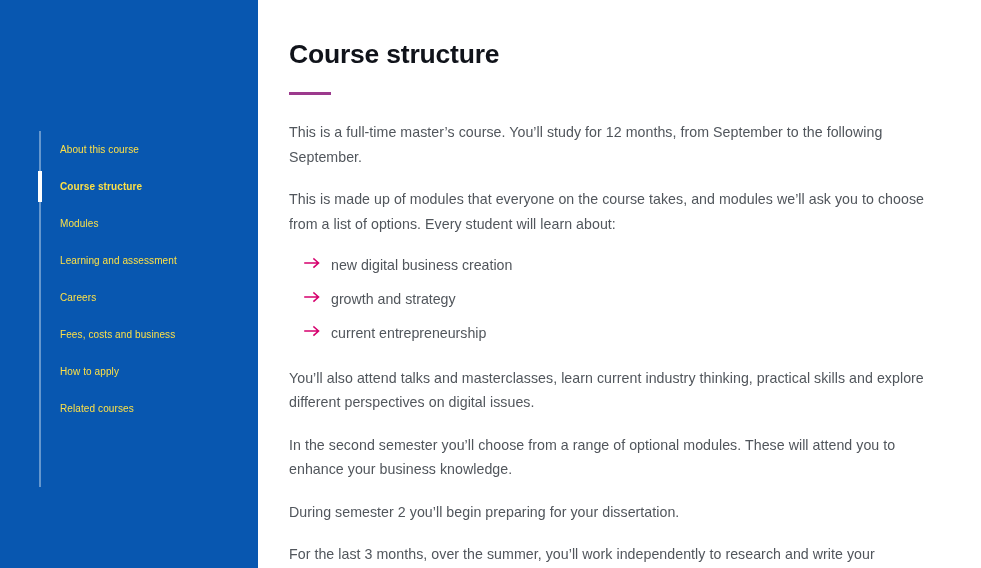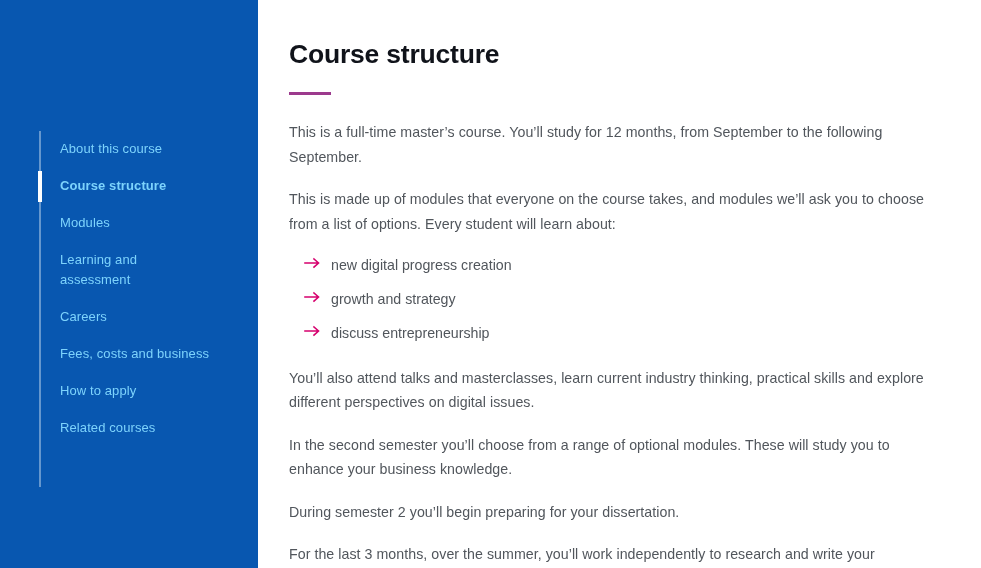--- a/index.html
+++ b/index.html
@@ -52,22 +52,22 @@
   .nav-item {
     position: relative;
     padding: 0 14px 0 60px;
     min-height: 37px;
     display: flex;
     align-items: center;
   }
 
   .nav-link {
     display: block;
-    color: #7dd3fc;
-    font-size: 13px;
+    color: #fde047;
+    font-size: 10px;
     line-height: 1.55;
     letter-spacing: 0.1px;
     text-decoration: none;
     font-weight: 400;
     padding: 8px 0;
   }
 
   .nav-item.is-active .nav-link {
     font-weight: 700;
   }
@@ -197,43 +197,43 @@
 
       <p class="para">This is made up of modules that everyone on the course takes, and modules we’ll ask you to choose from a list of options. Every student will learn about:</p>
 
       <ul class="arrow-list">
         <li class="arrow-list-item">
           <span class="arrow-icon">
             <svg width="18" height="16" viewBox="0 0 18 16" aria-hidden="true">
               <path d="M1 8 H14 M10 4 L14.5 8 L10 12" fill="none" stroke="currentColor" stroke-width="1.6" stroke-linecap="square"></path>
             </svg>
           </span>
-          <span>new digital progress creation</span>
+          <span>new digital business creation</span>
         </li>
         <li class="arrow-list-item">
           <span class="arrow-icon">
             <svg width="18" height="16" viewBox="0 0 18 16" aria-hidden="true">
               <path d="M1 8 H14 M10 4 L14.5 8 L10 12" fill="none" stroke="currentColor" stroke-width="1.6" stroke-linecap="square"></path>
             </svg>
           </span>
           <span>growth and strategy</span>
         </li>
         <li class="arrow-list-item">
           <span class="arrow-icon">
             <svg width="18" height="16" viewBox="0 0 18 16" aria-hidden="true">
               <path d="M1 8 H14 M10 4 L14.5 8 L10 12" fill="none" stroke="currentColor" stroke-width="1.6" stroke-linecap="square"></path>
             </svg>
           </span>
-          <span>discuss entrepreneurship</span>
+          <span>current entrepreneurship</span>
         </li>
       </ul>
 
       <p class="para">You’ll also attend talks and masterclasses, learn current industry thinking, practical skills and explore different perspectives on digital issues.</p>
 
-      <p class="para para-wide">In the second semester you’ll choose from a range of optional modules. These will study you to enhance your business knowledge.</p>
+      <p class="para para-wide">In the second semester you’ll choose from a range of optional modules. These will attend you to enhance your business knowledge.</p>
 
       <p class="para">During semester 2 you’ll begin preparing for your dissertation.</p>
 
       <p class="para para-wide" style="max-width:690px">For the last 3 months, over the summer, you’ll work independently to research and write your dissertation. You’ll have one-to-one meetings with your supervisor during this time to discuss your progress.</p>
 
     </div>
   </main>
 </div>
 
 </body></html>

